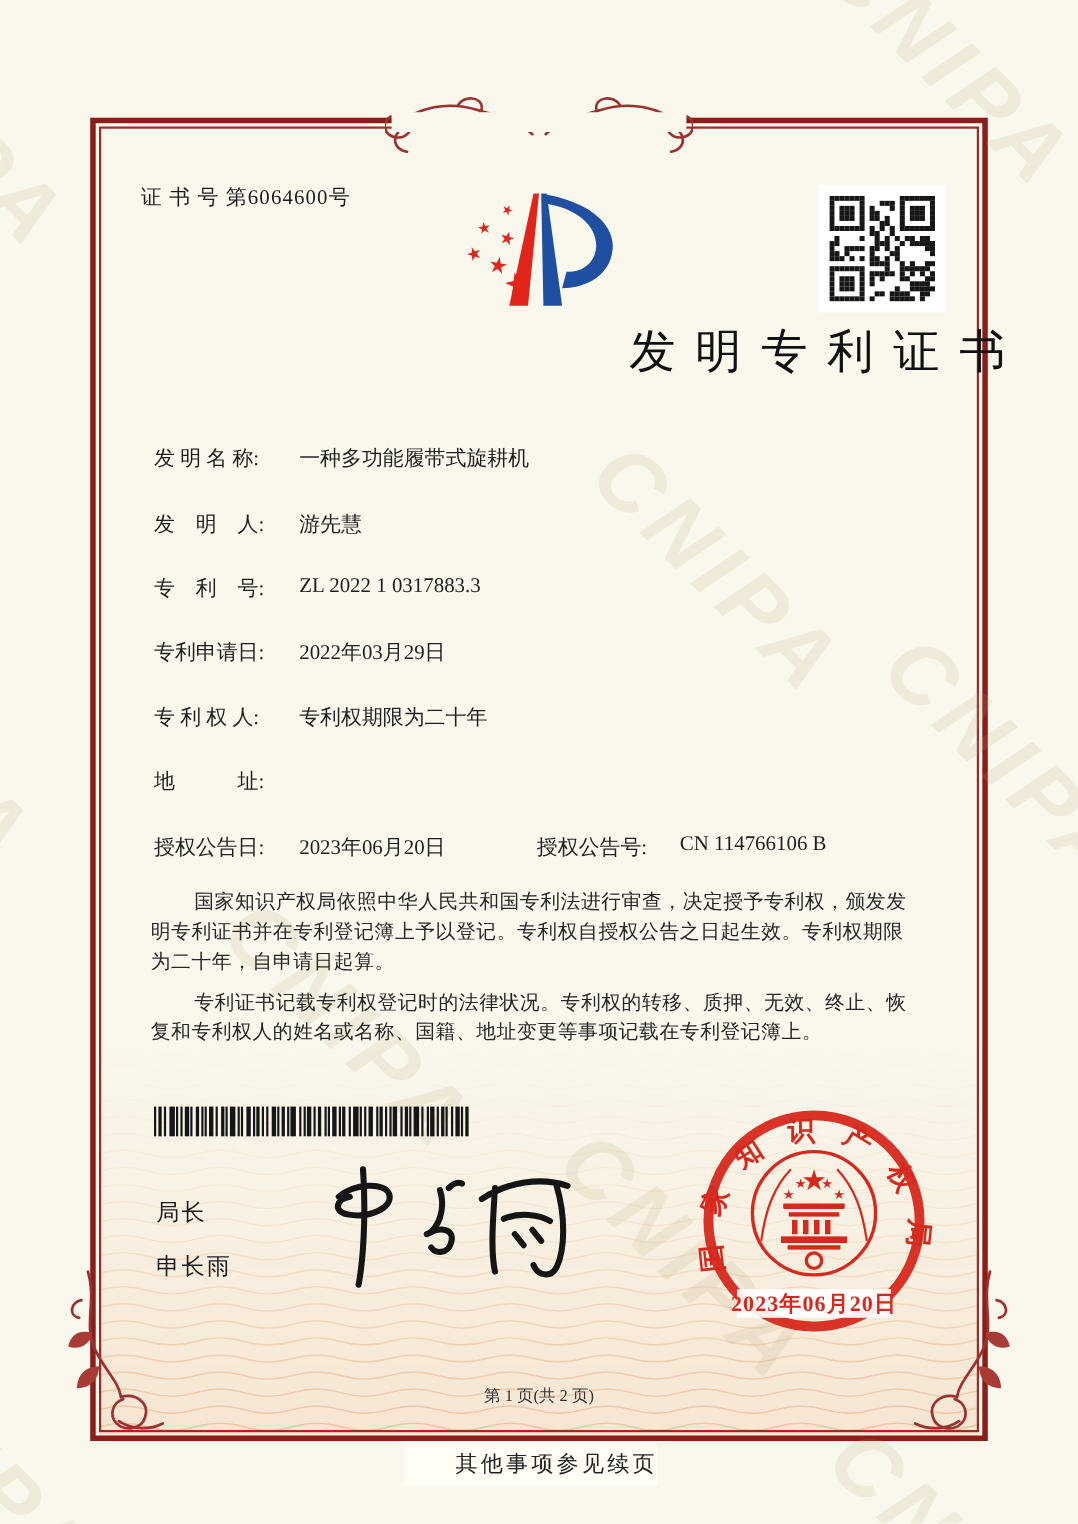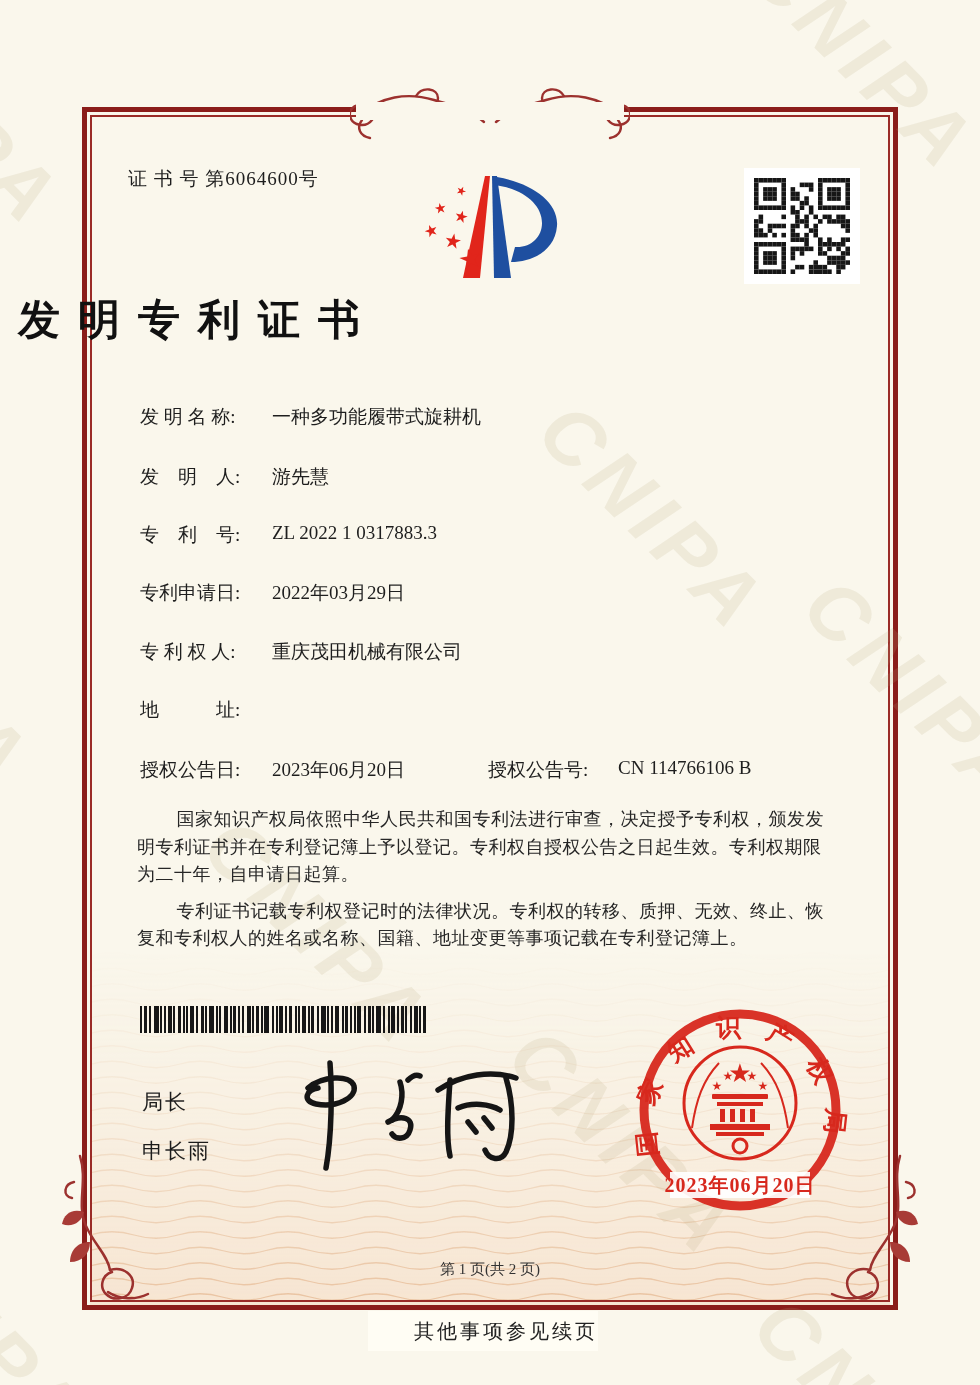--- a/index.html
+++ b/index.html
@@ -33,21 +33,21 @@
   
   .content{position:absolute;z-index:3;}
   #cert-no{left:128px;top:166px;font-size:19px;letter-spacing:1px;color:#1d1d1d;}
   
   #logo{left:420px;top:163px;width:150px;height:132px;}
   #logo .star{position:absolute;color:#e1251b;line-height:1;font-family:"DejaVu Sans",sans-serif;}
   #logo svg{position:absolute;left:0;top:0;}
   
   #qr{left:744px;top:168px;width:96px;height:96px;background:#ffffff;padding:10px;}
   
-  #title{left:0;top:292px;width:932px;text-align:left;font-size:42px;font-weight:700;
+  #title{left:0;top:292px;width:932px;text-align:right;font-size:42px;font-weight:400;
          letter-spacing:18px;text-indent:18px;color:#111;}
   
   .frow{left:140px;width:720px;height:26px;font-size:19px;color:#1e1e1e;}
   .frow .lbl{position:absolute;left:0;top:0;white-space:pre;}
   .frow .val{position:absolute;left:132px;top:0;white-space:pre;}
   .frow .lbl2{position:absolute;left:348px;top:0;white-space:pre;}
   .frow .val2{position:absolute;left:478px;top:0;white-space:pre;}
   #row-0{top:404px;} #row-1{top:464px;} #row-2{top:522px;}
   #row-3{top:580px;} #row-4{top:639px;} #row-5{top:697px;} #row-grant{top:757px;}
   
@@ -419,21 +419,21 @@
 <div class="content frow" id="row-2">
   <span class="lbl">专　利　号:</span>
   <span class="val">ZL 2022 1 0317883.3</span>
 </div>
 <div class="content frow" id="row-3">
   <span class="lbl">专利申请日:</span>
   <span class="val">2022年03月29日</span>
 </div>
 <div class="content frow" id="row-4">
   <span class="lbl">专 利 权 人:</span>
-  <span class="val">重庆茂田机械有限公司</span>
+  <span class="val">专利权期限为二十年</span>
 </div>
 <div class="content frow" id="row-5">
   <span class="lbl">地　　　址:</span>
 </div>
 <div class="content frow" id="row-grant">
   <span class="lbl">授权公告日:</span>
   <span class="val">2023年06月20日</span>
   <span class="lbl2">授权公告号:</span>
   <span class="val2">CN 114766106 B</span>
 </div>

